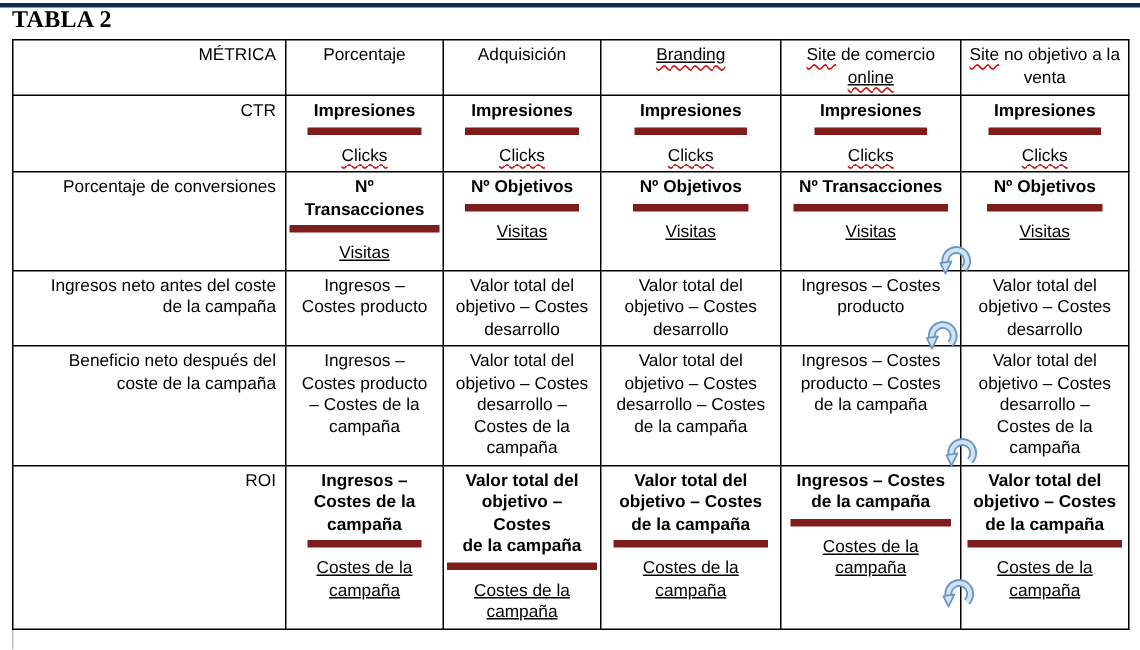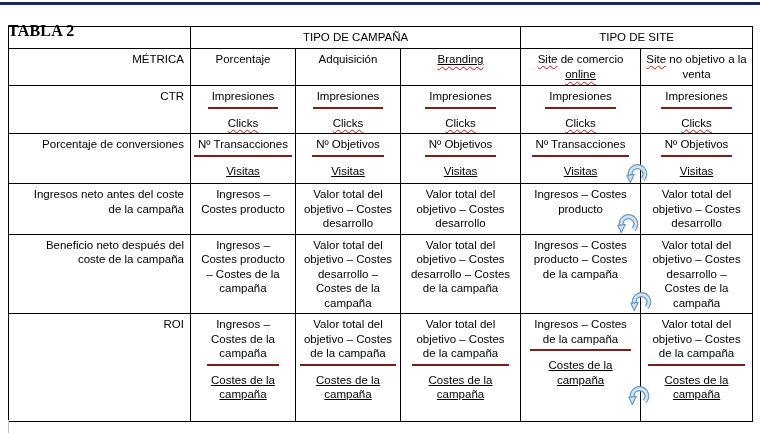--- a/index.html
+++ b/index.html
@@ -3,21 +3,21 @@
 <meta charset="utf-8">
 <style>
   html,body{margin:0;padding:0;}
   body{
     width:760px;height:433px;background:#ffffff;position:relative;overflow:hidden;
     font-family:"Liberation Sans",sans-serif;color:#000;
   }
   .page{position:absolute;inset:0;}
   .top-rule{position:absolute;left:0;top:2px;width:760px;height:3px;background:#142c52;}
   .doc-title{
-    position:absolute;left:8px;top:22px;
+    position:absolute;left:8px;top:5px;
     font-family:"Liberation Serif",serif;font-weight:bold;font-size:16px;letter-spacing:.2px;
   }
   table.t{
     position:absolute;left:8px;top:26px;width:744px;
     border-collapse:collapse;table-layout:fixed;
   }
   .t td{
     border:1px solid #000;
     font-size:11.5px;line-height:14.5px;
     vertical-align:top;text-align:center;
@@ -26,21 +26,21 @@
   }
   .t td.lbl{text-align:right;padding:3px 6px;}
   .t td.grp{vertical-align:middle;padding:1px;}
   tr.rh{height:22px}
   tr.rm{height:37px}
   tr.rc{height:48px}
   tr.rv{height:50px}
   tr.ra{height:50px}
   tr.rd{height:79px}
   tr.rr{height:108px}
-  .fnum{display:inline-block;border-bottom:2px solid #7f1d1d;padding:0 4px 3px;}
+  .fnum{display:inline-block;border-bottom:5px solid #7f1d1d;padding:0 4px 3px;font-weight:bold;}
   .fden{display:block;margin-top:7px;text-decoration:underline;}
   .sq{
     text-decoration:underline wavy #cc1111;
     text-decoration-thickness:1px;
     text-underline-offset:2px;
   }
   .ul{
     text-decoration:underline;
     text-decoration-color:#000;
     text-underline-offset:1px;
@@ -66,25 +66,20 @@
     <colgroup>
       <col style="width:182px">
         <col style="width:105px">
         <col style="width:105px">
       <col style="width:120px">
         <col style="width:120px">
         <col style="width:112px">
     </colgroup>
 
     <tbody>
-        <tr class="rh">
-      <td class="lbl"></td>
-      <td class="grp" colspan="3">TIPO DE CAMPAÑA</td>
-      <td class="grp" colspan="2">TIPO DE SITE</td>
-    </tr>
 
     <tr class="rm">
       <td class="lbl">MÉTRICA</td>
       <td>Porcentaje</td>
       <td>Adquisición</td>
       <td><span class="ul"><span class="sq">Branding</span></span></td>
       <td><span class="sq">Site</span><span> de comercio </span><span class="ul"><span class="sq">online</span></span></td>
       <td><span class="sq">Site</span><span> no objetivo a la venta</span></td>
     </tr>
 

